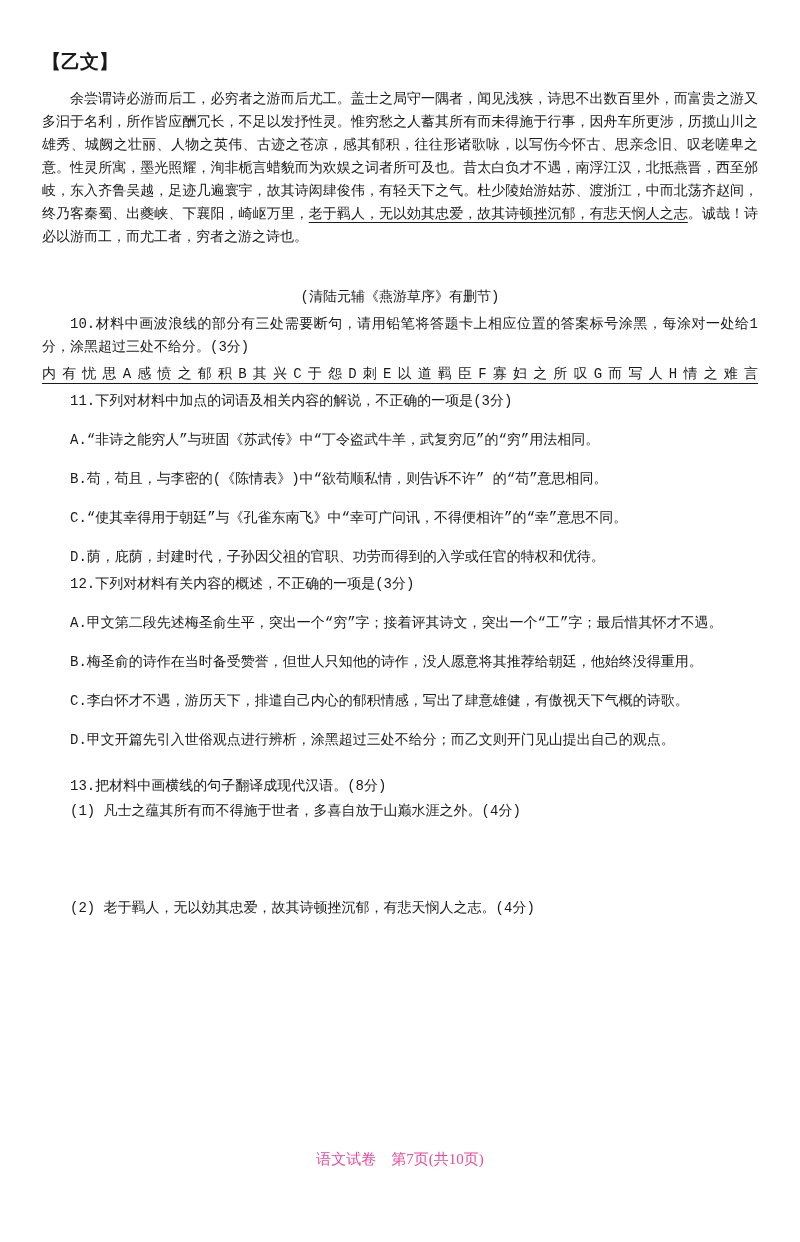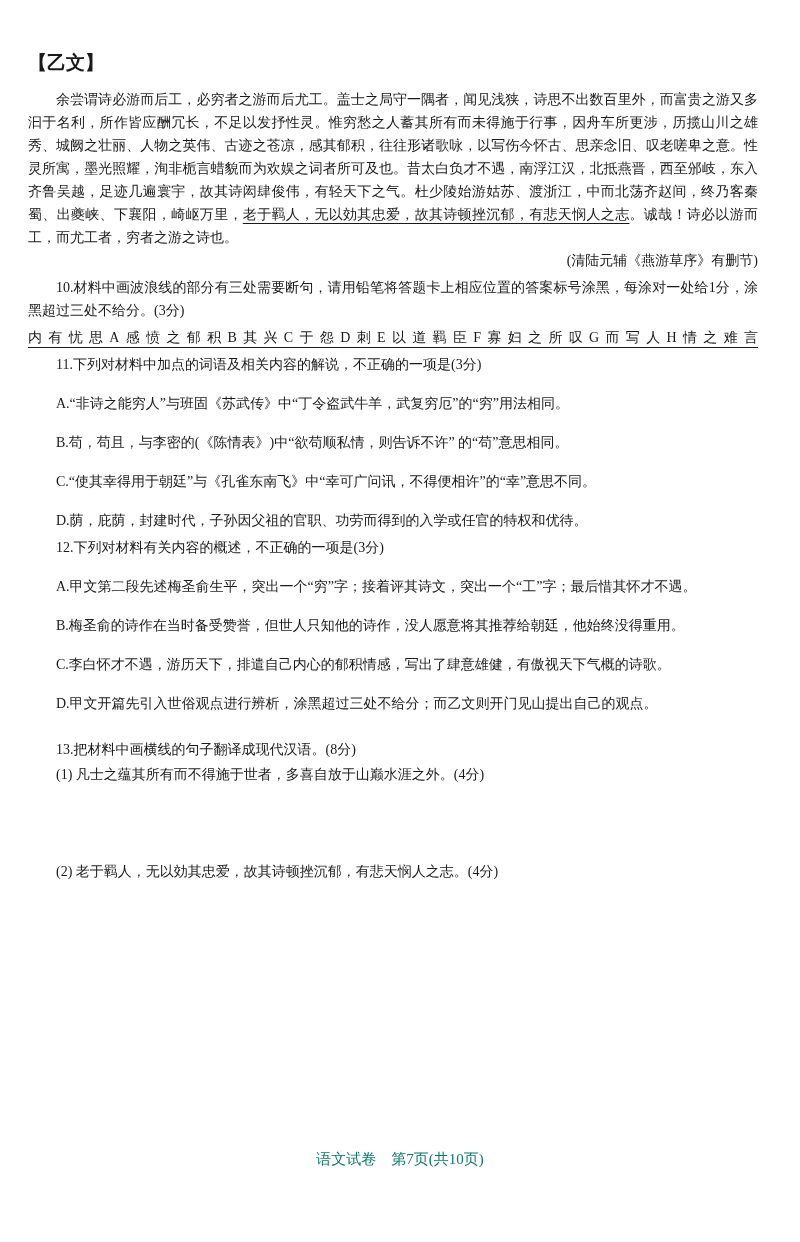--- a/index.html
+++ b/index.html
@@ -7,41 +7,43 @@
   body {
     background: #ffffff;
     color: #1a1a1a;
     font-family: "Liberation Serif", "DejaVu Serif", serif;
     position: relative;
     overflow: hidden;
   }
   .page {
     position: absolute;
     inset: 0;
-    padding: 50px 42px 0 28px;
+    padding: 50px 42px 0 42px;
+    font-family: Liberation Mono, monospace;
   }
   .section-label {
     font-size: 19px;
     font-weight: bold;
     line-height: 26px;
     margin-bottom: 12px;
   }
   .text {
     font-size: 14px;
     line-height: 23px;
     text-align: justify;
   }
   .indent { text-indent: 2em; }
   .passage { }
   .u {
     text-decoration: underline;
     text-underline-offset: 4px;
   }
   .citation {
-    text-align: right;
+    text-align: center;
+    margin-top: 37px;
   }
   .q-stem { margin-top: 4px; }
   .duanju {
     margin-top: 4px;
     text-indent: 0;
     text-align: justify;
     text-align-last: justify;
     text-decoration: underline;
     text-underline-offset: 5px;
   }
@@ -50,21 +52,21 @@
   .q13-item { margin-top: 2px; }
   .answer-gap { height: 72px; }
   .footer {
     position: absolute;
     left: 0;
     top: 1148px;
     width: 100%;
     text-align: center;
     font-size: 15px;
     line-height: 22px;
-    color: #0f766e;
+    color: #ec4899;
   }
 </style>
 </head>
 <body>
 
 <div class="page">
 
   <div class="section-label">【乙文】</div>
 
   <p class="text indent passage"><span>余尝谓诗必游而后工，必穷者之游而后尤工。盖士之局守一隅者，闻见浅狭，诗思不出数百里外，而富贵之游又多汩于名利，所作皆应酬冗长，不足以发抒性灵。惟穷愁之人蓄其所有而未得施于行事，因舟车所更涉，历揽山川之雄秀、城阙之壮丽、人物之英伟、古迹之苍凉，感其郁积，往往形诸歌咏，以写伤今怀古、思亲念旧、叹老嗟卑之意。性灵所寓，墨光照耀，洵非栀言蜡貌而为欢娱之词者所可及也。昔太白负才不遇，南浮江汉，北抵燕晋，西至邠岐，东入齐鲁吴越，足迹几遍寰宇，故其诗闳肆俊伟，有轻天下之气。杜少陵始游姑苏、渡浙江，中而北荡齐赵间，终乃客秦蜀、出夔峡、下襄阳，崎岖万里，</span><span class="u">老于羁人，无以効其忠爱，故其诗顿挫沉郁，有悲天悯人之志</span><span>。诚哉！诗必以游而工，而尤工者，穷者之游之诗也。</span></p>

